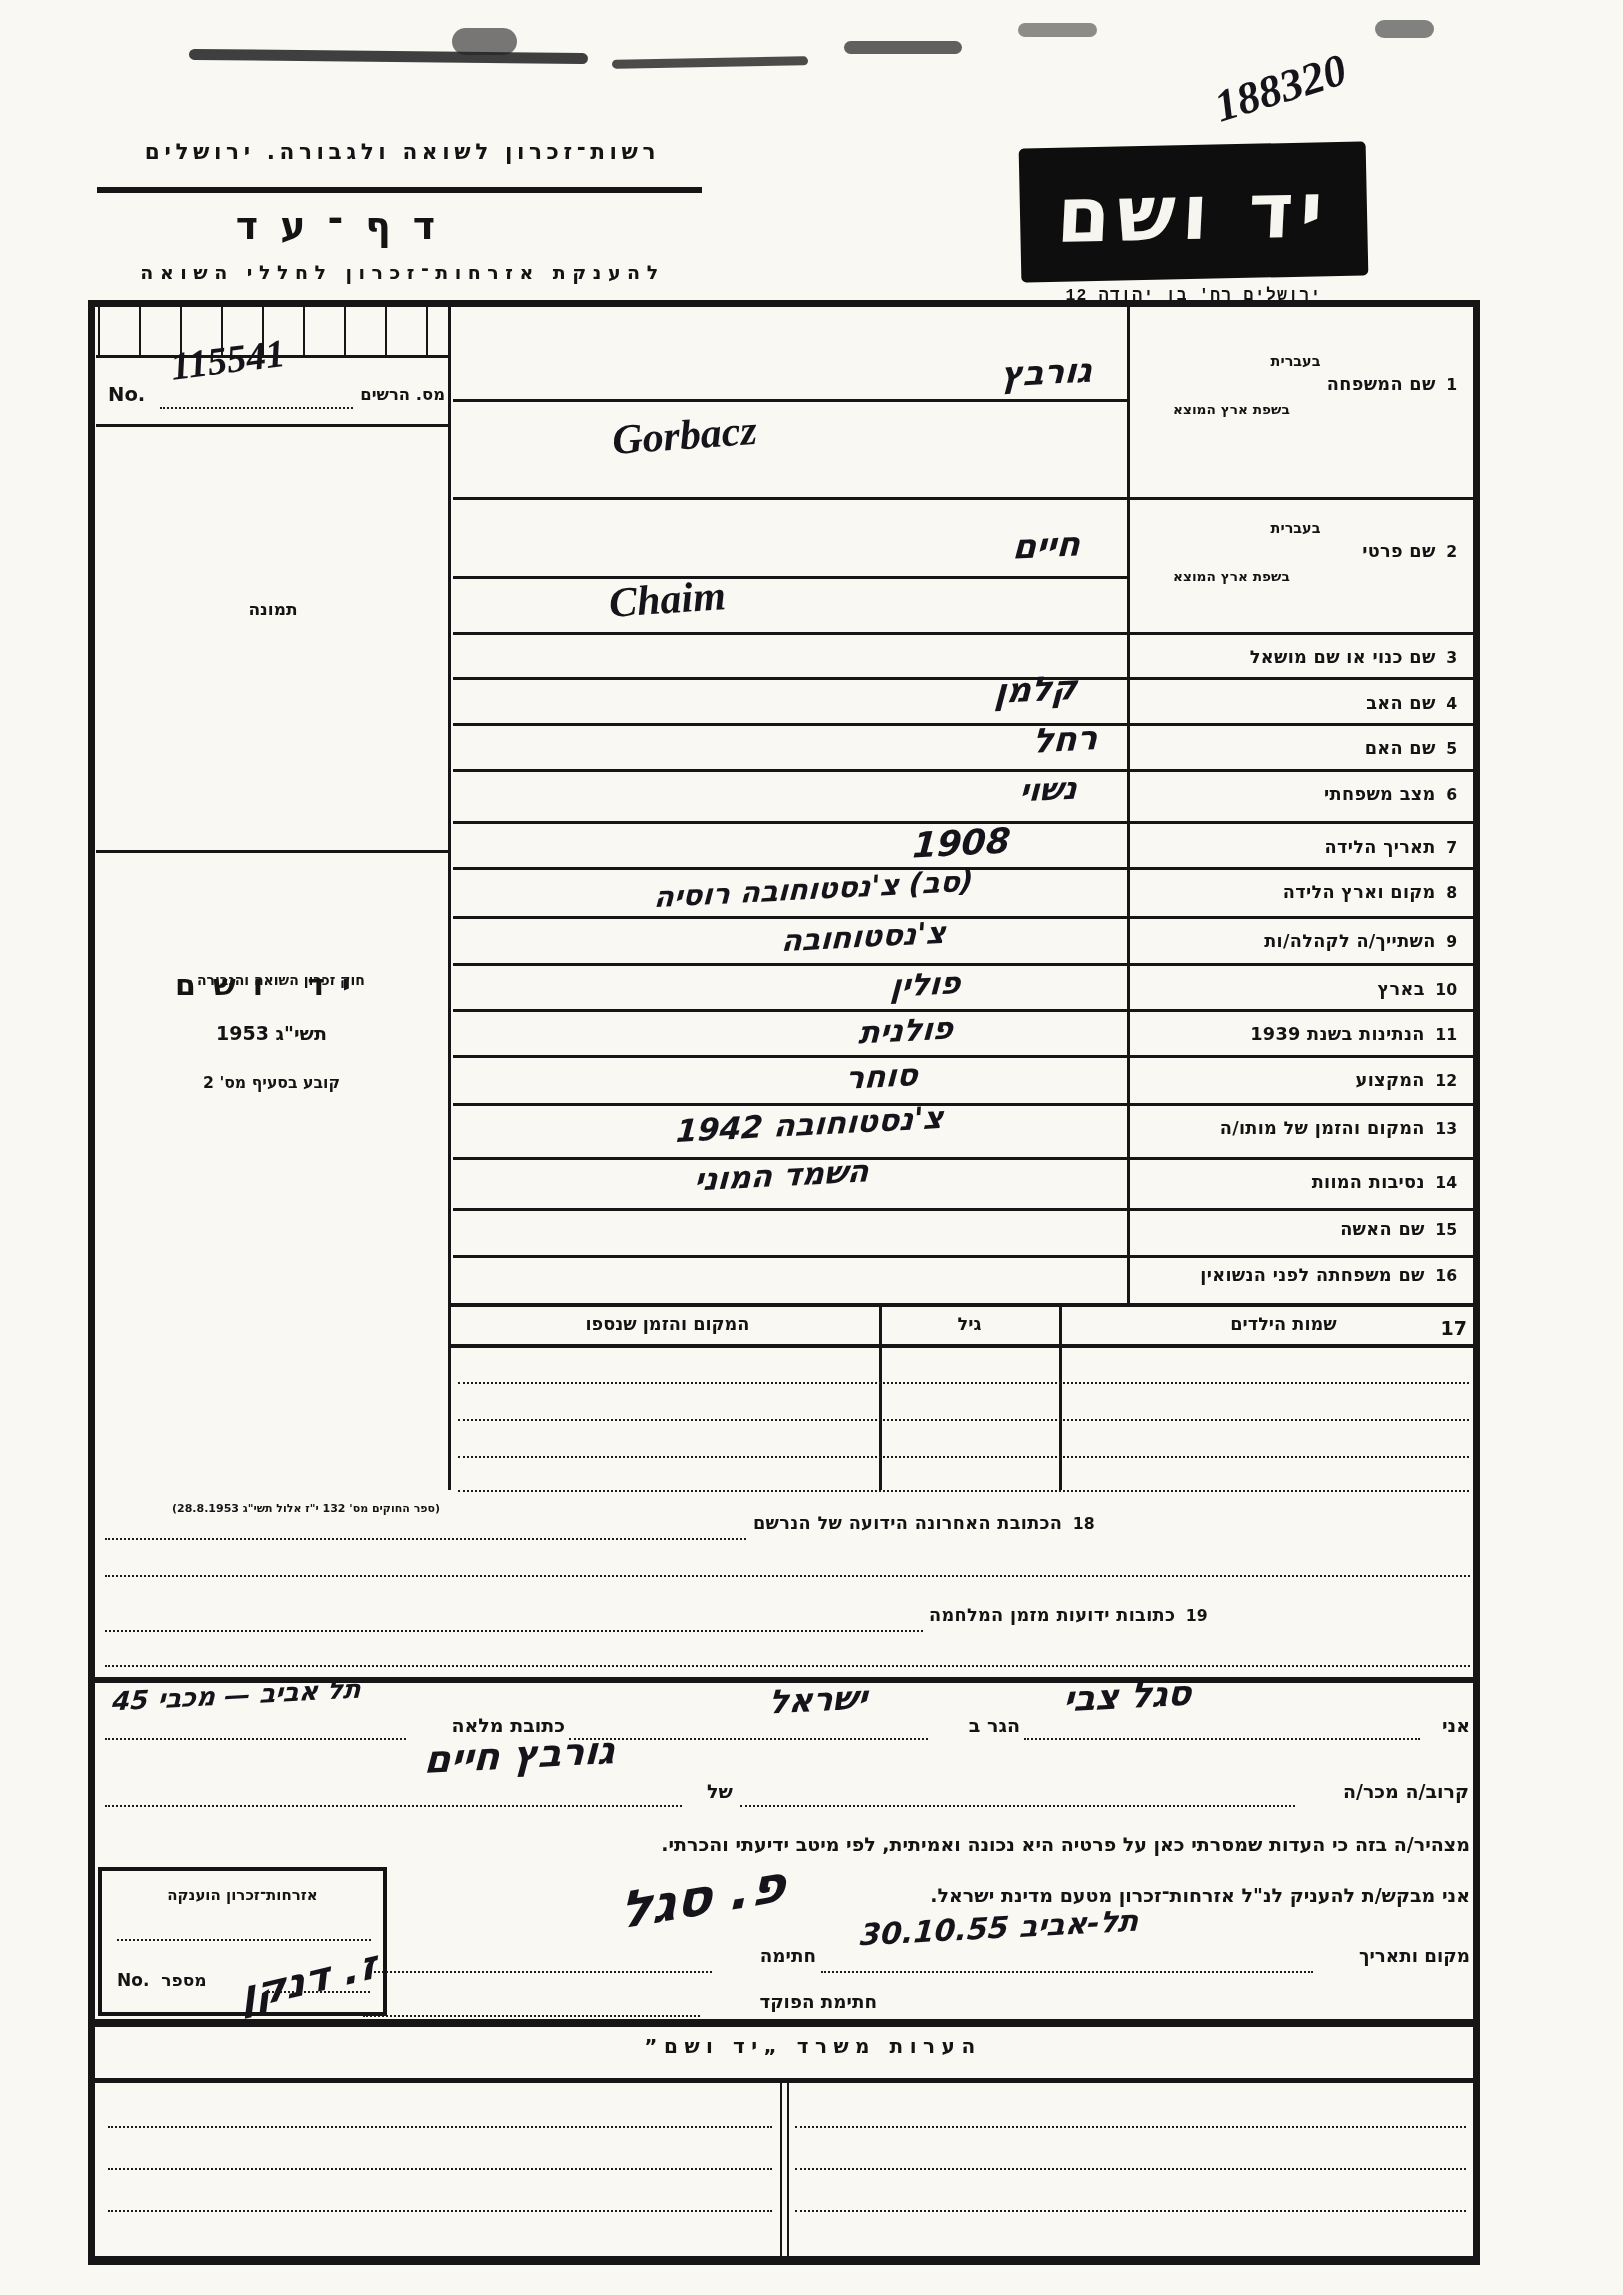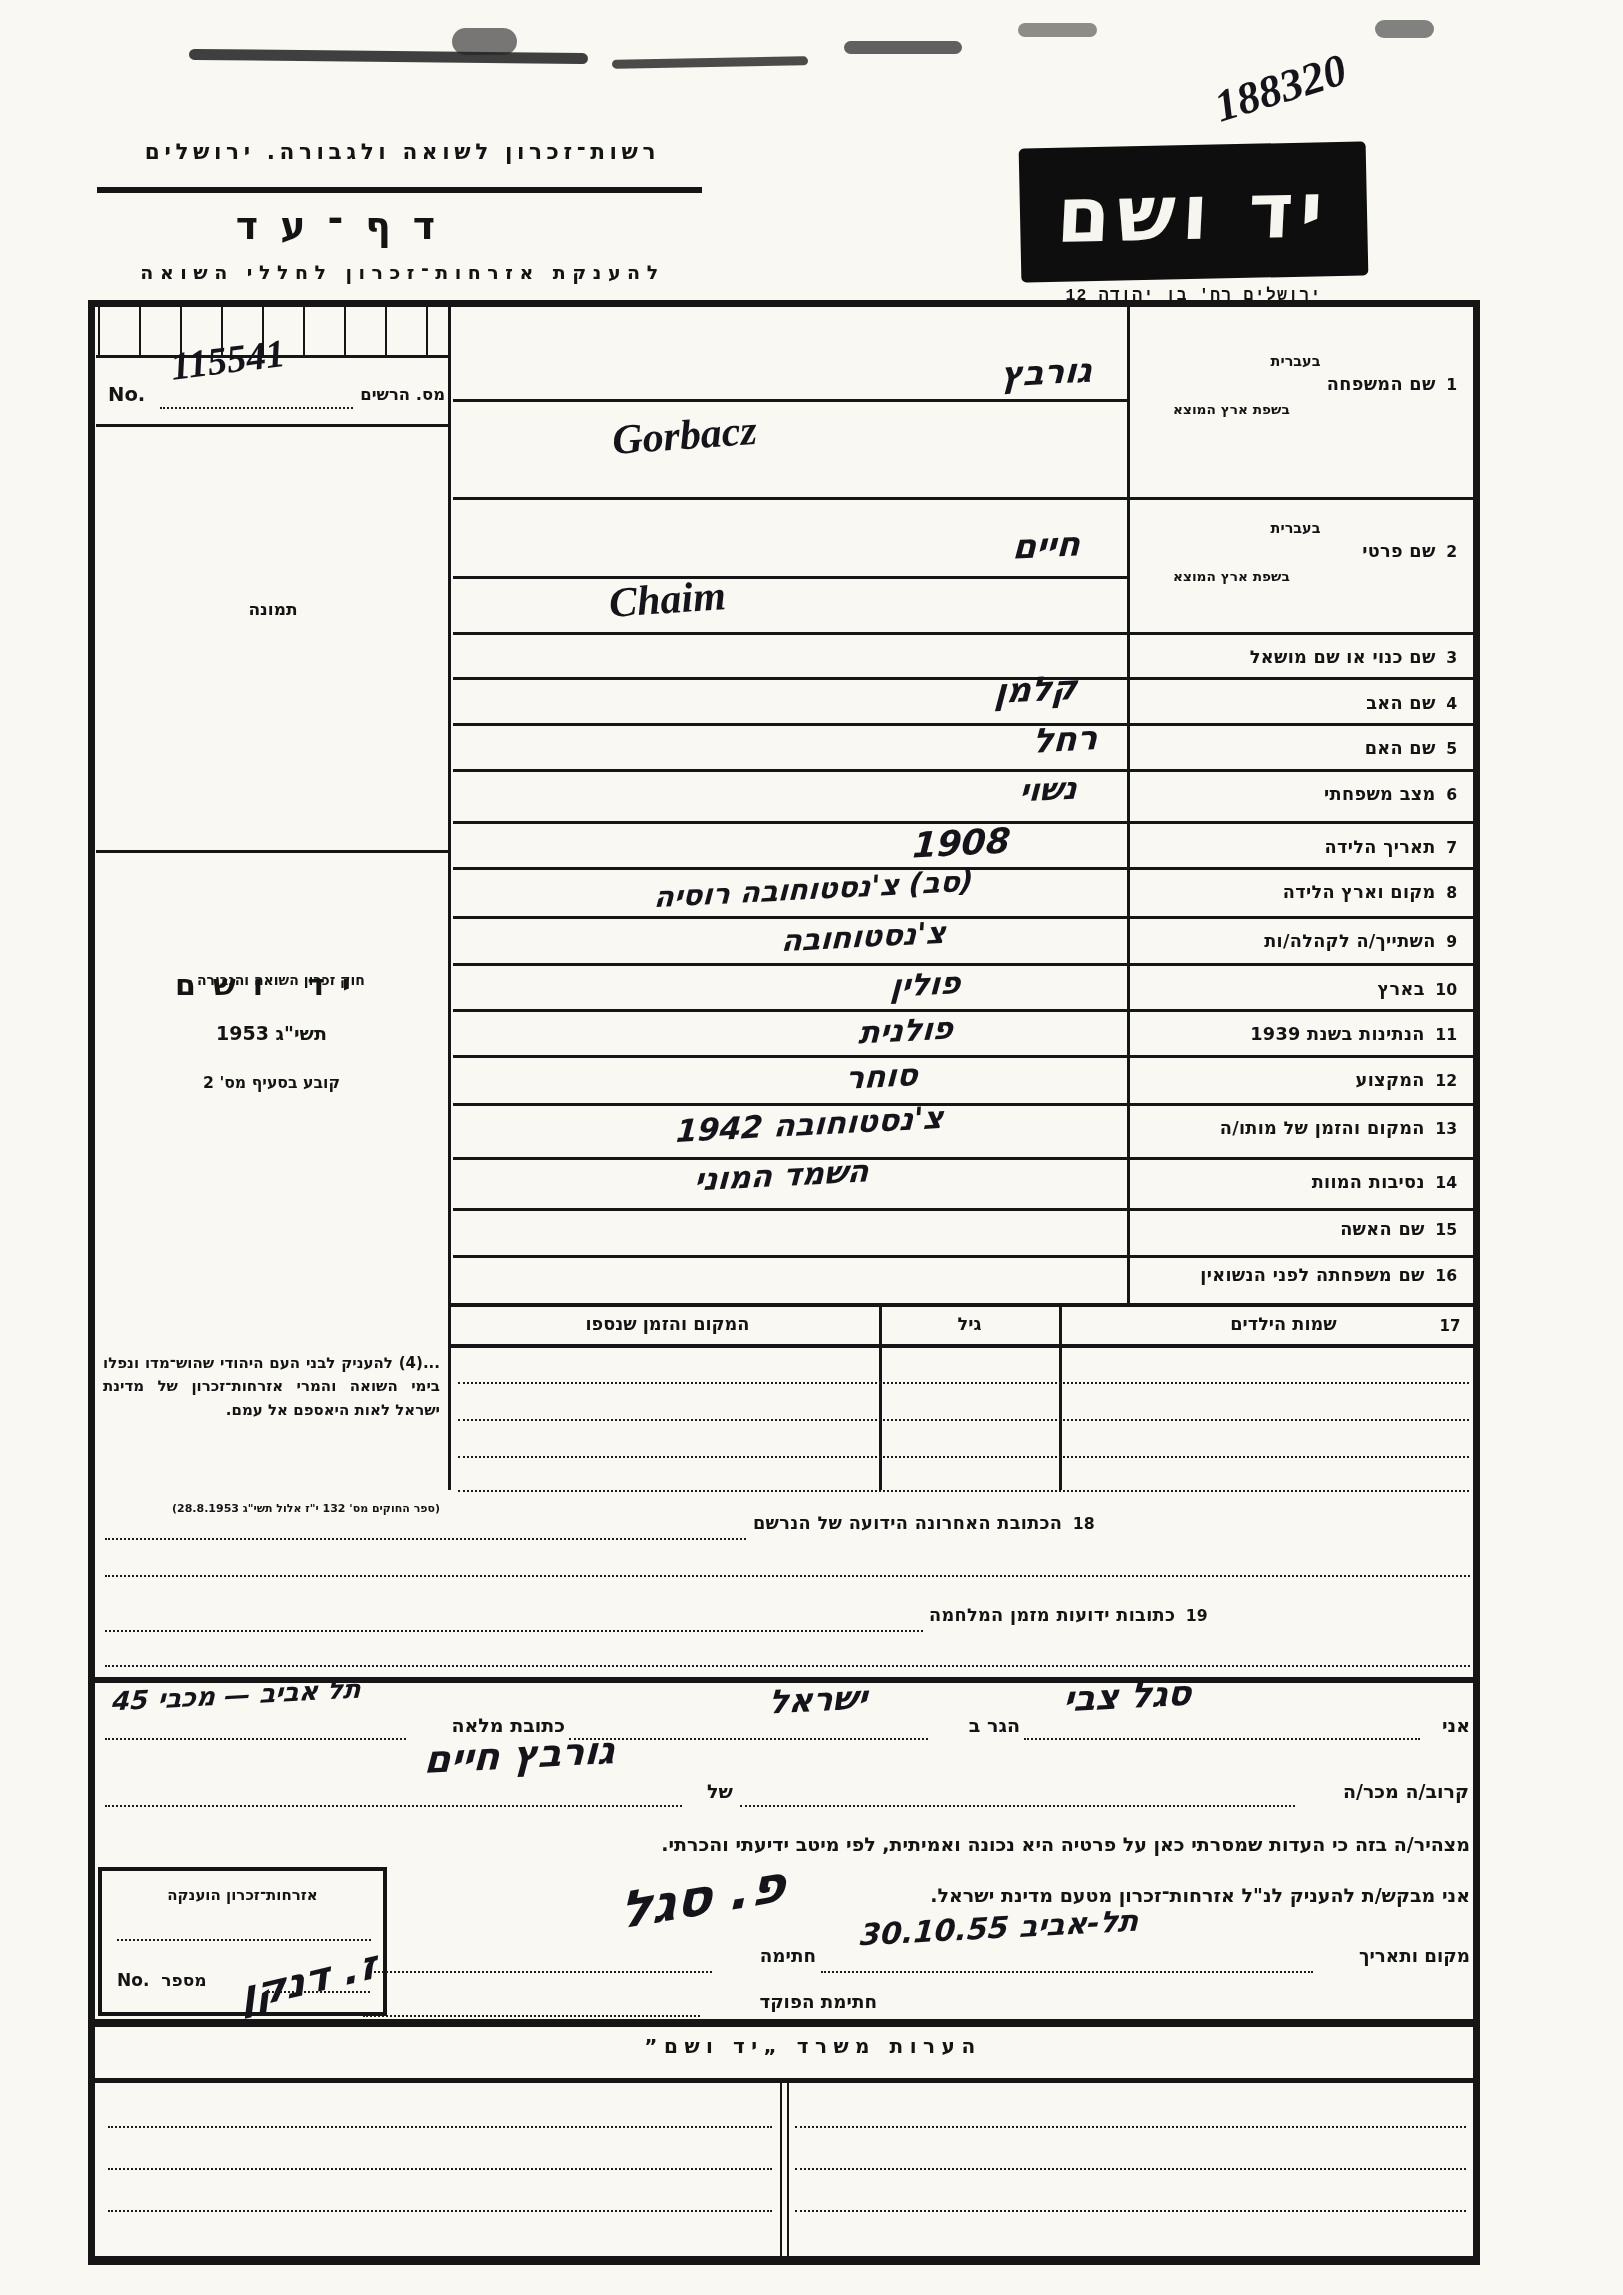--- a/index.html
+++ b/index.html
@@ -74,21 +74,20 @@
   <div class="hw lat" style="left:170px;top:331px;width:209px;font-size:39px;transform:rotate(-7deg);">115541</div>
   <div class="hl" style="left:96px;top:424px;width:355px;"></div>
 
   <div class="print cen" style="left:98px;top:599px;width:350px;font-size:17px;">תמונה</div>
   <div class="hl" style="left:96px;top:850px;width:355px;"></div>
 
   <div class="law print cen" style="top:972px;font-size:14px;">חוק זכרון השואה והגבורה —</div>
   <div class="law print cen" style="top:967px;font-size:30px;letter-spacing:17px;">יד ושם</div>
   <div class="law print cen" style="top:1022px;font-size:19px;">תשי"ג 1953</div>
   <div class="law print cen" style="top:1073px;font-size:15.7px;">קובע בסעיף מס' 2</div>
-  <div class="law law-par" style="top:1352px;">...(4) להעניק לבני העם היהודי שהוש־מדו ונפלו בימי השואה והמרי אזרחות־זכרון של מדינת ישראל לאות היאספם אל עמם.</div>
   <div class="law print" style="top:1502px;font-size:11px;text-align:right;">(ספר החוקים מס' 132 י"ז אלול תשי"ג 28.8.1953)</div>
 
   <div class="lrow" style="top:353px;">
     <span class="fabove">בעברית</span>
     <span class="fnum">1</span><span class="flabel">שם המשפחה</span>
     <span class="fbelow">בשפת ארץ המוצא</span>
   </div>
   <div class="lrow" style="top:520px;">
     <span class="fabove">בעברית</span>
     <span class="fnum">2</span><span class="flabel">שם פרטי</span>
@@ -137,21 +136,21 @@
   <div class="hw he" style="left:1020px;top:771px;font-size:31px;">נשוי</div>
   <div class="hw he" style="left:913px;top:823px;font-size:35px;">1908</div>
   <div class="hw he" style="left:655px;top:872px;font-size:29px;">(סב) צ'נסטוחובה רוסיה</div>
   <div class="hw he" style="left:782px;top:919px;font-size:30px;">צ'נסטוחובה</div>
   <div class="hw he" style="left:891px;top:966px;font-size:31px;">פולין</div>
   <div class="hw he" style="left:859px;top:1012px;font-size:31px;">פולנית</div>
   <div class="hw he" style="left:846px;top:1058px;font-size:31px;">סוחר</div>
   <div class="hw he" style="left:677px;top:1106px;font-size:31px;">צ'נסטוחובה 1942</div>
   <div class="hw he" style="left:695px;top:1157px;font-size:31px;">השמד המוני</div>
 
-  <div class="print" style="left:1433px;top:1317px;width:34px;font-size:15px;text-align:center;">17</div>
+  <div class="print" style="left:1433px;top:1317px;width:34px;font-size:19px;">17</div>
   <div class="print cen" style="left:1136px;top:1314px;width:295px;font-size:17.7px;">שמות הילדים</div>
   <div class="print cen" style="left:880px;top:1314px;width:179px;font-size:17.7px;">גיל</div>
   <div class="print cen" style="left:458px;top:1314px;width:419px;font-size:17.7px;">המקום והזמן שנספו</div>
   <div class="hl" style="left:450px;top:1344px;width:1023px;height:3.9px;"></div>
   <div class="vl" style="left:879px;top:1303px;height:187px;"></div>
   <div class="vl" style="left:1059px;top:1303px;height:187px;"></div>
   <div class="dot" style="left:458px;top:1382px;width:1011px;"></div>
   <div class="dot" style="left:458px;top:1419px;width:1011px;"></div>
   <div class="dot" style="left:458px;top:1456px;width:1011px;"></div>
   <div class="dot" style="left:458px;top:1490px;width:1011px;"></div>

